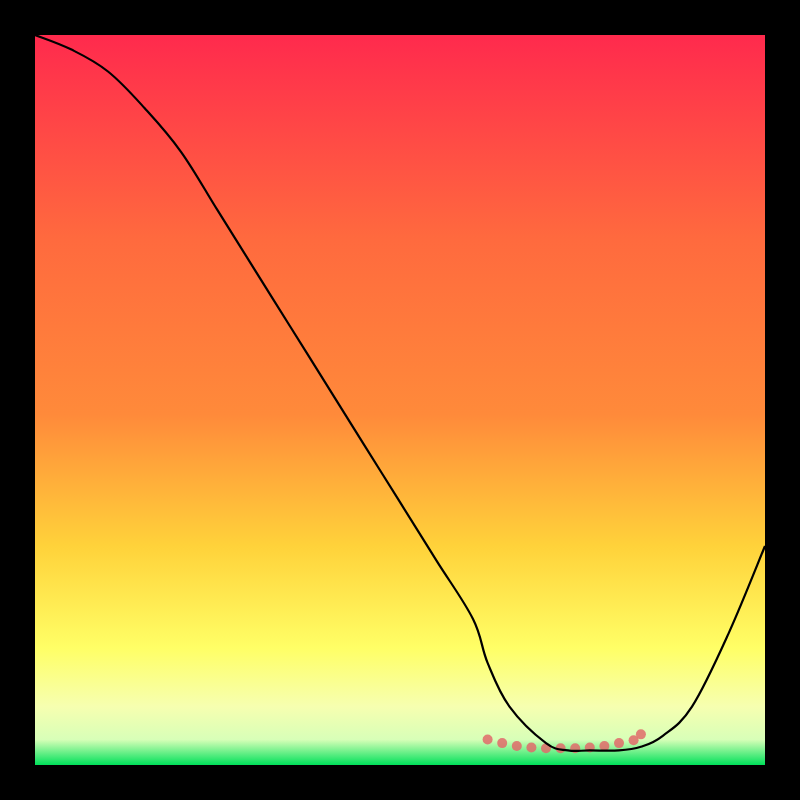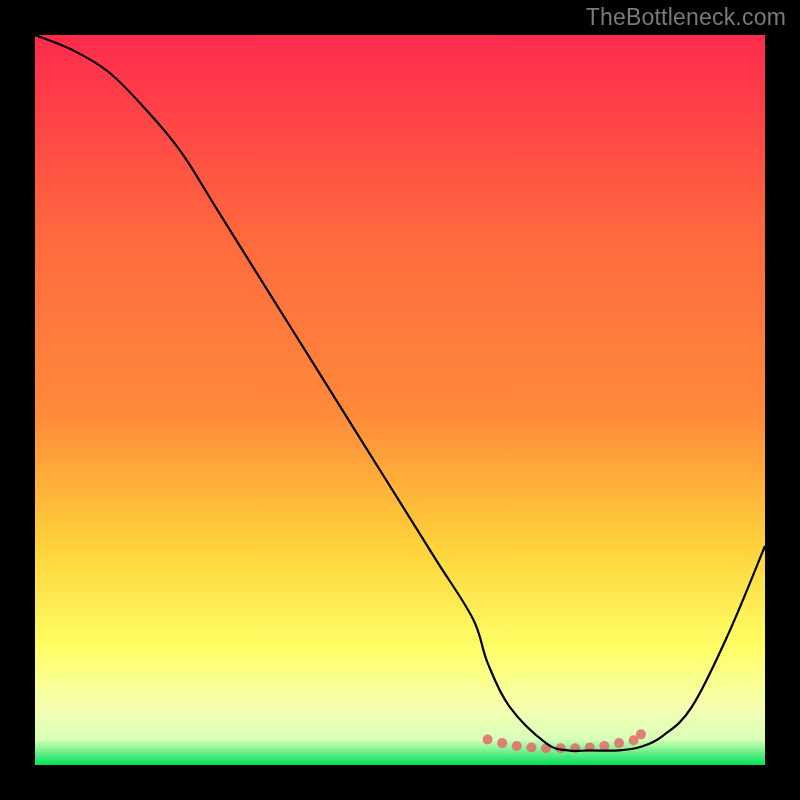--- a/index.html
+++ b/index.html
@@ -42,21 +42,20 @@
     top: 0;
     width: 730px;
     height: 730px;
     z-index: 10;
   }
 </style>
 </head>
 <body>
 
 <div class="frame">
-  <div class="watermark">TheBottleneck.com</div>
 
   <div class="plot-area">
     <svg class="curve-layer" viewBox="0 0 730 730" preserveAspectRatio="none">
       <defs>
         <linearGradient id="bg-grad" x1="0" y1="0" x2="0" y2="1">
           <stop id="g-stop-0" offset="0%" stop-color="#ff2a4d"></stop>
           <stop id="g-stop-1" offset="28%" stop-color="#ff6a3e"></stop>
           <stop id="g-stop-2" offset="52%" stop-color="#ff8a3a"></stop>
           <stop id="g-stop-3" offset="70%" stop-color="#ffd23a"></stop>
           <stop id="g-stop-4" offset="84%" stop-color="#ffff66"></stop>

